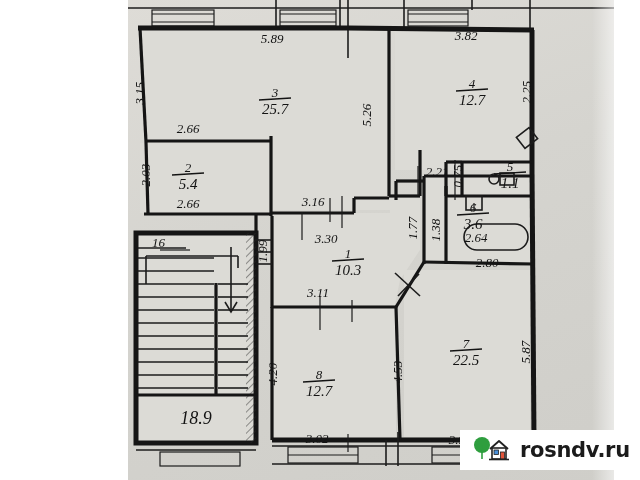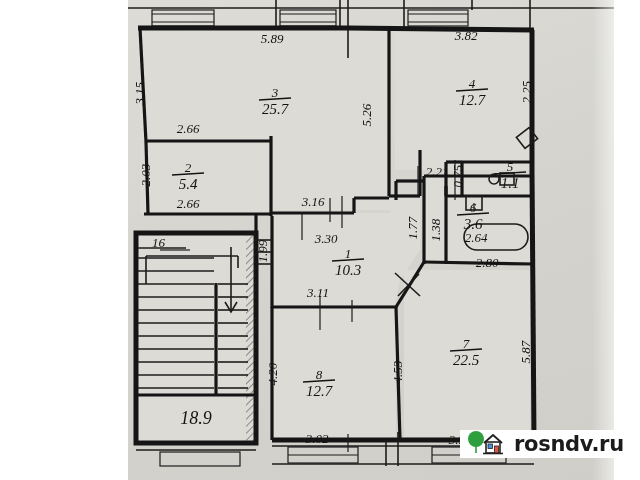--- a/index.html
+++ b/index.html
@@ -12,22 +12,22 @@
         background:#d9d8d4;overflow:hidden;}
   #scan .paper-tint{position:absolute;inset:0;
         background:linear-gradient(160deg,#dedcd7 0%,#d5d4cf 45%,#cfcec9 100%);}
   
   #scan .edge-light{position:absolute;right:0;top:0;width:22px;height:100%;
         background:linear-gradient(90deg,rgba(255,255,255,0) 0%,rgba(255,255,255,.55) 100%);}
 
   svg#plan{position:absolute;left:0;top:0;}
 
   
-  #wm{position:absolute;left:460px;top:430px;width:176px;height:28px;
-      background:#ffffff;display:flex;align-items:center;gap:6px;padding-left:6px;
+  #wm{position:absolute;left:460px;top:430px;width:176px;height:40px;
+      background:#ffffff;display:flex;align-items:center;gap:6px;padding-left:12px;
       box-sizing:border-box;}
   #wm .wm-text{font-family:"DejaVu Sans",sans-serif;font-weight:bold;font-size:21px;
       color:#1b1b1b;letter-spacing:-.3px;}
   #wm svg{display:block;}
 </style>
 </head>
 <body>
 
 <div id="root">
 

